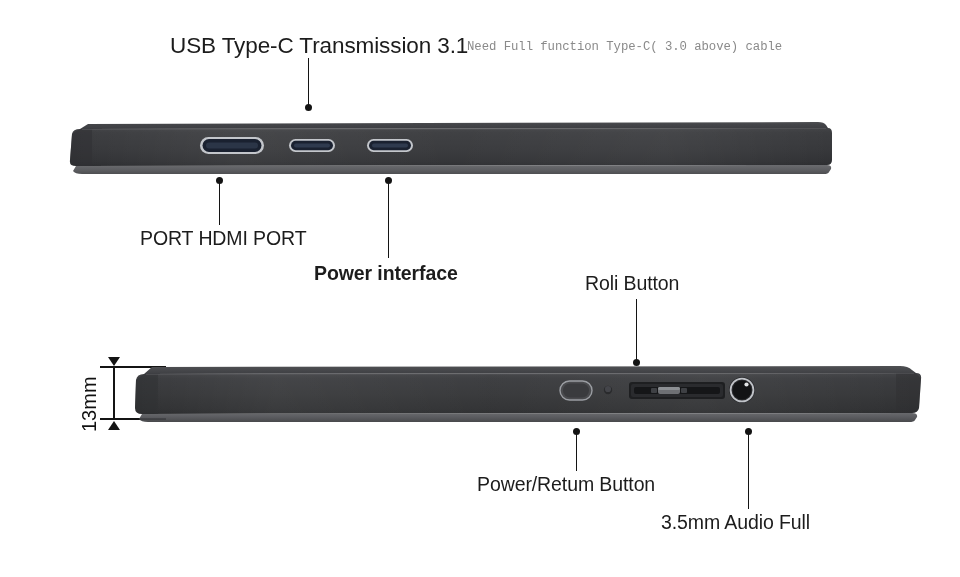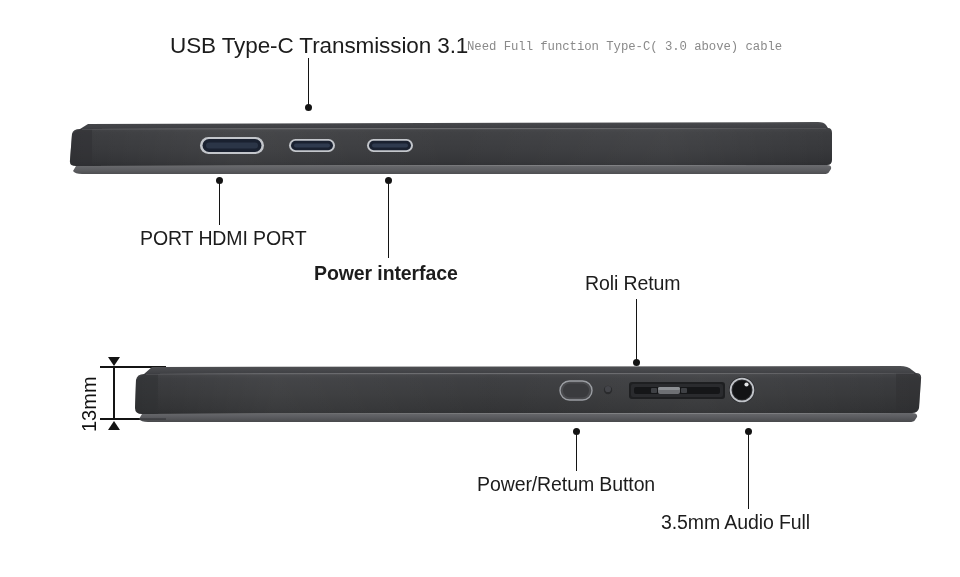--- a/index.html
+++ b/index.html
@@ -151,21 +151,21 @@
   </div>
 
   <div class="leader-dot" style="left:216px; top:177px;"></div>
   <div class="leader" style="left:219px; top:181px; height:44px;"></div>
   <div class="label label-mid" style="left:140px; top:227px;">PORT HDMI PORT</div>
 
   <div class="leader-dot" style="left:385px; top:177px;"></div>
   <div class="leader" style="left:388px; top:181px; height:77px;"></div>
   <div class="label label-mid" style="left:314px; top:262px;font-weight:bold;">Power interface</div>
 
-  <div class="label label-mid" style="left:585px; top:272px;">Roli Retum</div>
+  <div class="label label-mid" style="left:585px; top:272px;">Roli Button</div>
   <div class="leader" style="left:636px; top:299px; height:62px;"></div>
   <div class="leader-dot" style="left:633px; top:359px;"></div>
 
   <div class="dim-group">
 
     <div class="label-dim" style="left:78px; top:432px; transform: rotate(-90deg);">13mm</div>
 
     <div style="position:absolute; left:100px; top:366px; width:66px; height:1.6px; background:#141414;"></div>
 
     <div style="position:absolute; left:100px; top:418px; width:66px; height:1.6px; background:#141414;"></div>

